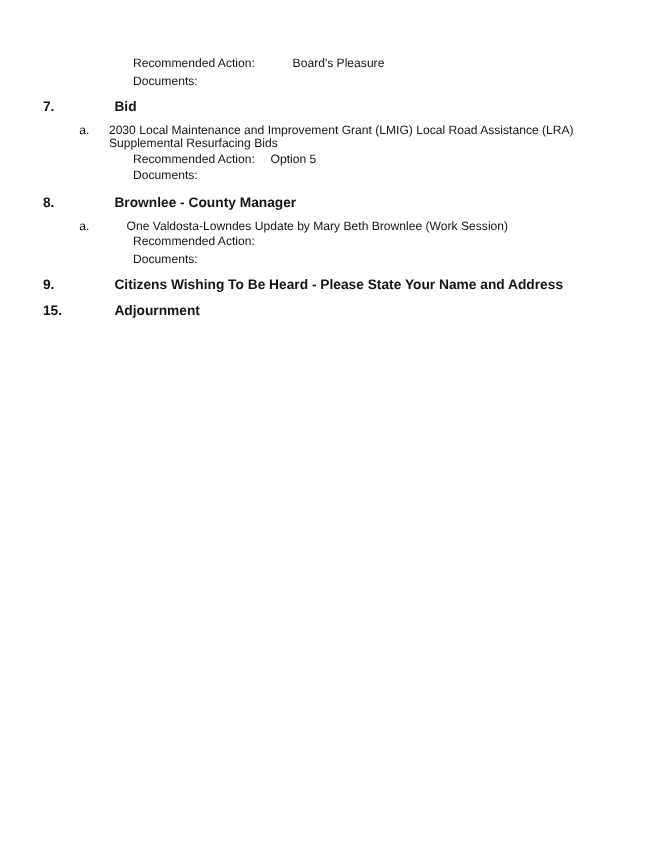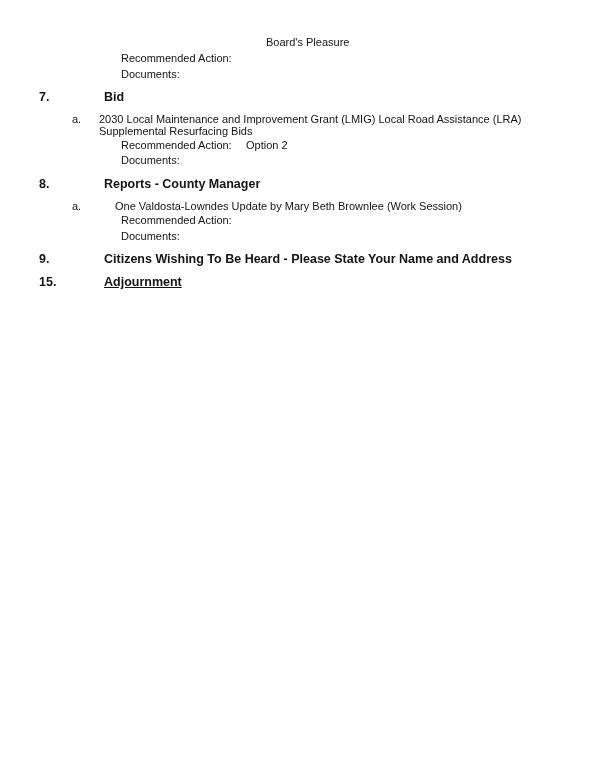--- a/index.html
+++ b/index.html
@@ -25,54 +25,54 @@
     .sub-letter { left: 72px; }
     .sub-title { left: 99px; }
   </style>
 </head>
 <body>
 
 <div>
 
   <div>
     <span class="abs body-text label" style="top:52px;">Recommended Action:</span>
-    <span class="abs body-text value" style="top:36px;padding-left:20px;">Board's Pleasure</span>
+    <span class="abs body-text value" style="top:52px;padding-left:20px;">Board's Pleasure</span>
     <span class="abs body-text label" style="top:68px;">Documents:</span>
   </div>
 
   <div>
     <span class="abs heading num" style="top:90px;">7.</span>
     <span class="abs heading htitle" style="top:90px;">Bid</span>
 
     <div>
       <span class="abs body-text sub-letter" style="top:113px;">a.</span>
       <span class="abs body-text sub-title" style="top:113px;">2030 Local Maintenance and Improvement Grant (LMIG) Local Road Assistance (LRA)</span>
       <span class="abs body-text sub-title" style="top:125px;">Supplemental Resurfacing Bids</span>
       <span class="abs body-text label" style="top:139px;">Recommended Action:</span>
-      <span class="abs body-text value" style="top:139px;">Option 2</span>
+      <span class="abs body-text value" style="top:139px;">Option 5</span>
       <span class="abs body-text label" style="top:154px;">Documents:</span>
     </div>
   </div>
 
   <div>
     <span class="abs heading num" style="top:177px;">8.</span>
-    <span class="abs heading htitle" style="top:177px;">Reports - County Manager</span>
+    <span class="abs heading htitle" style="top:177px;">Brownlee - County Manager</span>
 
     <div>
       <span class="abs body-text sub-letter" style="top:200px;">a.</span>
       <span class="abs body-text sub-title" style="top:200px;margin-left:16px;">One Valdosta-Lowndes Update by Mary Beth Brownlee (Work Session)</span>
       <span class="abs body-text label" style="top:214px;">Recommended Action:</span>
       <span class="abs body-text value" style="top:214px;"></span>
       <span class="abs body-text label" style="top:230px;">Documents:</span>
     </div>
   </div>
 
   <div>
     <span class="abs heading num" style="top:252px;">9.</span>
     <span class="abs heading htitle" style="top:252px;">Citizens Wishing To Be Heard - Please State Your Name and Address</span>
   </div>
 
   <div>
     <span class="abs heading num" style="top:275px;">15.</span>
-    <span class="abs heading htitle" style="top:275px;text-decoration:underline;">Adjournment</span>
+    <span class="abs heading htitle" style="top:275px;">Adjournment</span>
   </div>
 
 </div>
 
 </body></html>

